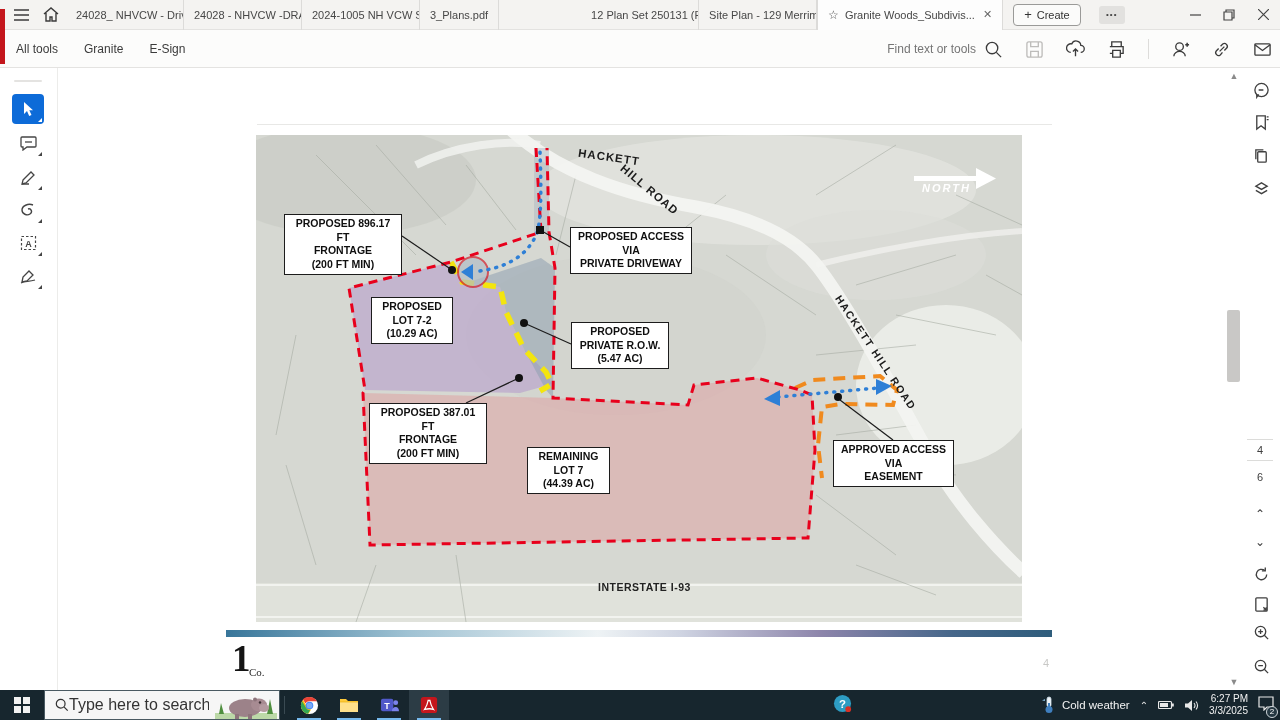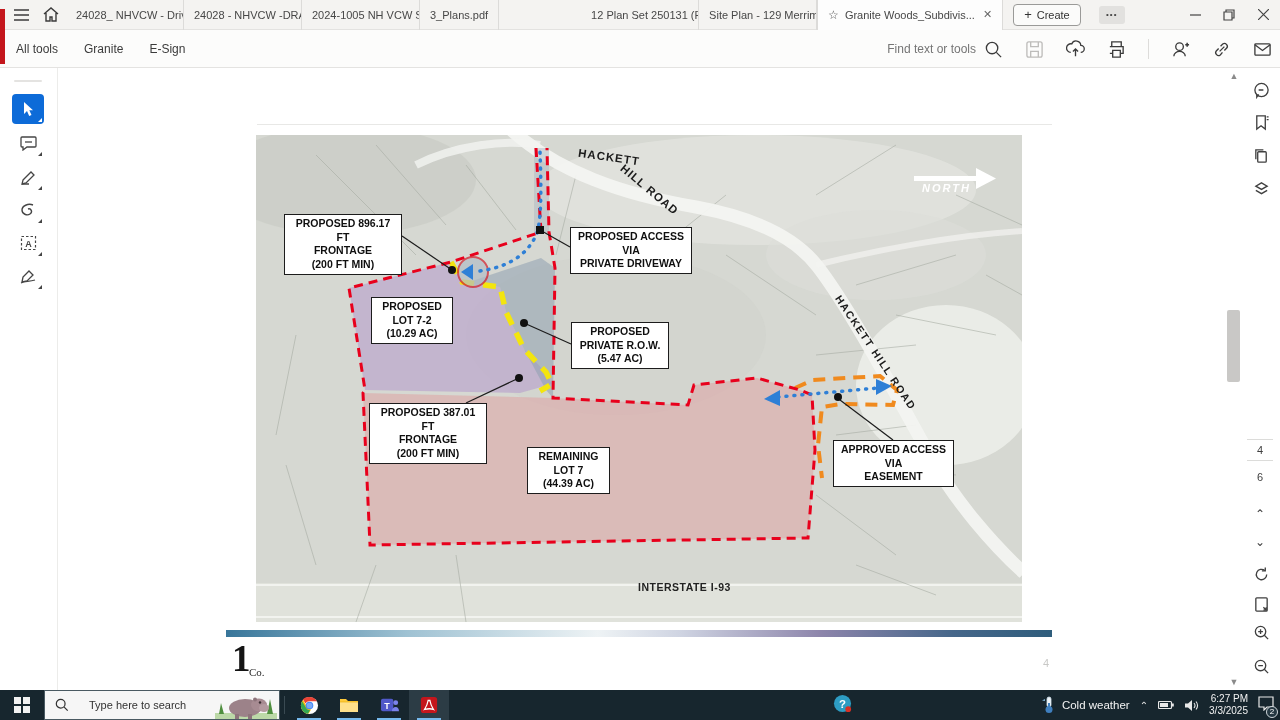--- a/index.html
+++ b/index.html
@@ -39,21 +39,21 @@
 
   
   .content { position:absolute; left:58px; top:68px; width:1167px; height:622px; background:#fff; overflow:hidden; }
   .doc-title { position:absolute; left:199px; top:28px; font-size:19px; font-weight:bold; color:#7b7b74; letter-spacing:0.3px; }
   .title-rule { position:absolute; left:199px; top:56px; width:795px; height:1px; background:#e8e8e6; }
   .map { position:absolute; left:198px; top:67px; width:766px; height:487px; background:#d6d8d2; overflow:hidden; }
   .map svg.base { position:absolute; left:0; top:0; }
   .callout { position:absolute; background:#fff; border:1.5px solid #1c1c1c; padding:2px 5px; font-size:10.5px; font-weight:bold; color:#0f0f0f; text-align:center; line-height:1.3; white-space:pre-line; z-index:5; }
   .road-label { position:absolute; font-size:11.5px; font-weight:bold; color:#1a1a1a; letter-spacing:1px; white-space:nowrap; z-index:4; }
   .north-label { position:absolute; font-size:11px; font-weight:bold; color:#fff; letter-spacing:2px; z-index:4; }
-  .interstate-label { position:absolute; font-size:10.5px; font-weight:bold; color:#222; letter-spacing:0.5px; z-index:4;margin-left:40px; }
+  .interstate-label { position:absolute; font-size:10.5px; font-weight:bold; color:#222; letter-spacing:0.5px; z-index:4; }
   .grad-bar { position:absolute; left:168px; top:562px; width:826px; height:7px;
     background:linear-gradient(90deg,#38769a 0%,#9fc2d3 22%,#eef3f5 45%,#cfd4e2 55%,#8d85ab 72%,#46678a 88%,#2f5d7c 100%); }
   .footer-heading { position:absolute; left:214px; top:585px; font-size:13.5px; font-weight:bold; color:#5d5d5a; letter-spacing:0.3px; }
   .footer-copyright { position:absolute; left:530px; top:590px; width:440px; font-size:9px; color:#d8d8d6; text-align:right; }
   .footer-page-num { position:absolute; left:985px; top:589px; font-size:11px; color:#c8c8c6; }
   .logo { position:absolute; left:174px; top:572px; width:40px; height:42px; }
   .logo .one { position:absolute; left:0; top:0; font-family:"Liberation Serif",serif; font-size:37px; font-weight:bold; color:#141414; line-height:1; }
   .logo .co { position:absolute; left:17px; top:26px; font-family:Liberation Serif, serif; font-size:11px; color:#2a2a2a; }
 
   
@@ -66,21 +66,21 @@
   .page-box { position:absolute; left:22px; top:371px; width:26px; height:22px; border-top:1px solid #dcdcda; border-bottom:1px solid #dcdcda; display:flex; align-items:center; justify-content:center; font-size:11px; color:#3f3f3f; cursor:text;}
   .page-total { position:absolute; left:22px; top:403px; width:26px; text-align:center; font-size:11px; color:#3f3f3f; }
   .nav-glyph { position:absolute; left:24px; width:22px; height:20px; display:flex; align-items:center; justify-content:center; color:#3f3f3f; font-size:12px; cursor:pointer; }
 
   
   .taskbar { position:absolute; left:0; top:690px; width:1280px; height:30px; background:#17262e; display:flex; align-items:stretch; }
   .start-btn { width:44px; display:flex; align-items:center; justify-content:center; cursor:pointer; }
   .win-logo { display:grid; grid-template-columns:7px 7px; grid-template-rows:7px 7px; gap:1.5px; }
   .win-logo span { background:#f2f2f2; }
   .search-bar { width:236px; background:#f6f6f6; display:flex; align-items:center; position:relative; cursor:text; border:1px solid #4a5a62;}
-  .search-bar input { border:none; outline:none; background:transparent; font-size:11px; color:#222; width:140px; margin-left:20px;}
+  .search-bar input { border:none; outline:none; background:transparent; font-size:16px; color:#222; width:140px; margin-left:0;}
   .search-bar input::placeholder { color:#333; opacity:1; }
   .hippo-art { position:absolute; right:2px; bottom:0; width:62px; height:28px; overflow:hidden; }
   .tb-sep { width:1px; background:#3a4a52; margin:6px 4px; }
   .task-ico { width:40px; display:flex; align-items:center; justify-content:center; position:relative; cursor:pointer; }
   .task-ico .underline { position:absolute; left:8px; bottom:0; width:24px; height:2px; background:#76b9ed; }
   .task-ico.active { background:#2c3c45; }
   .tray { position:absolute; right:0; top:0; height:30px; display:flex; align-items:center; gap:10px; padding-right:6px; }
   .tray-txt { color:#f2f2f2; font-size:11.5px; }
   .clock { color:#f2f2f2; font-size:10px; text-align:right; line-height:1.25; cursor:pointer;}
   .weather { display:flex; align-items:center; gap:6px; cursor:pointer; }

